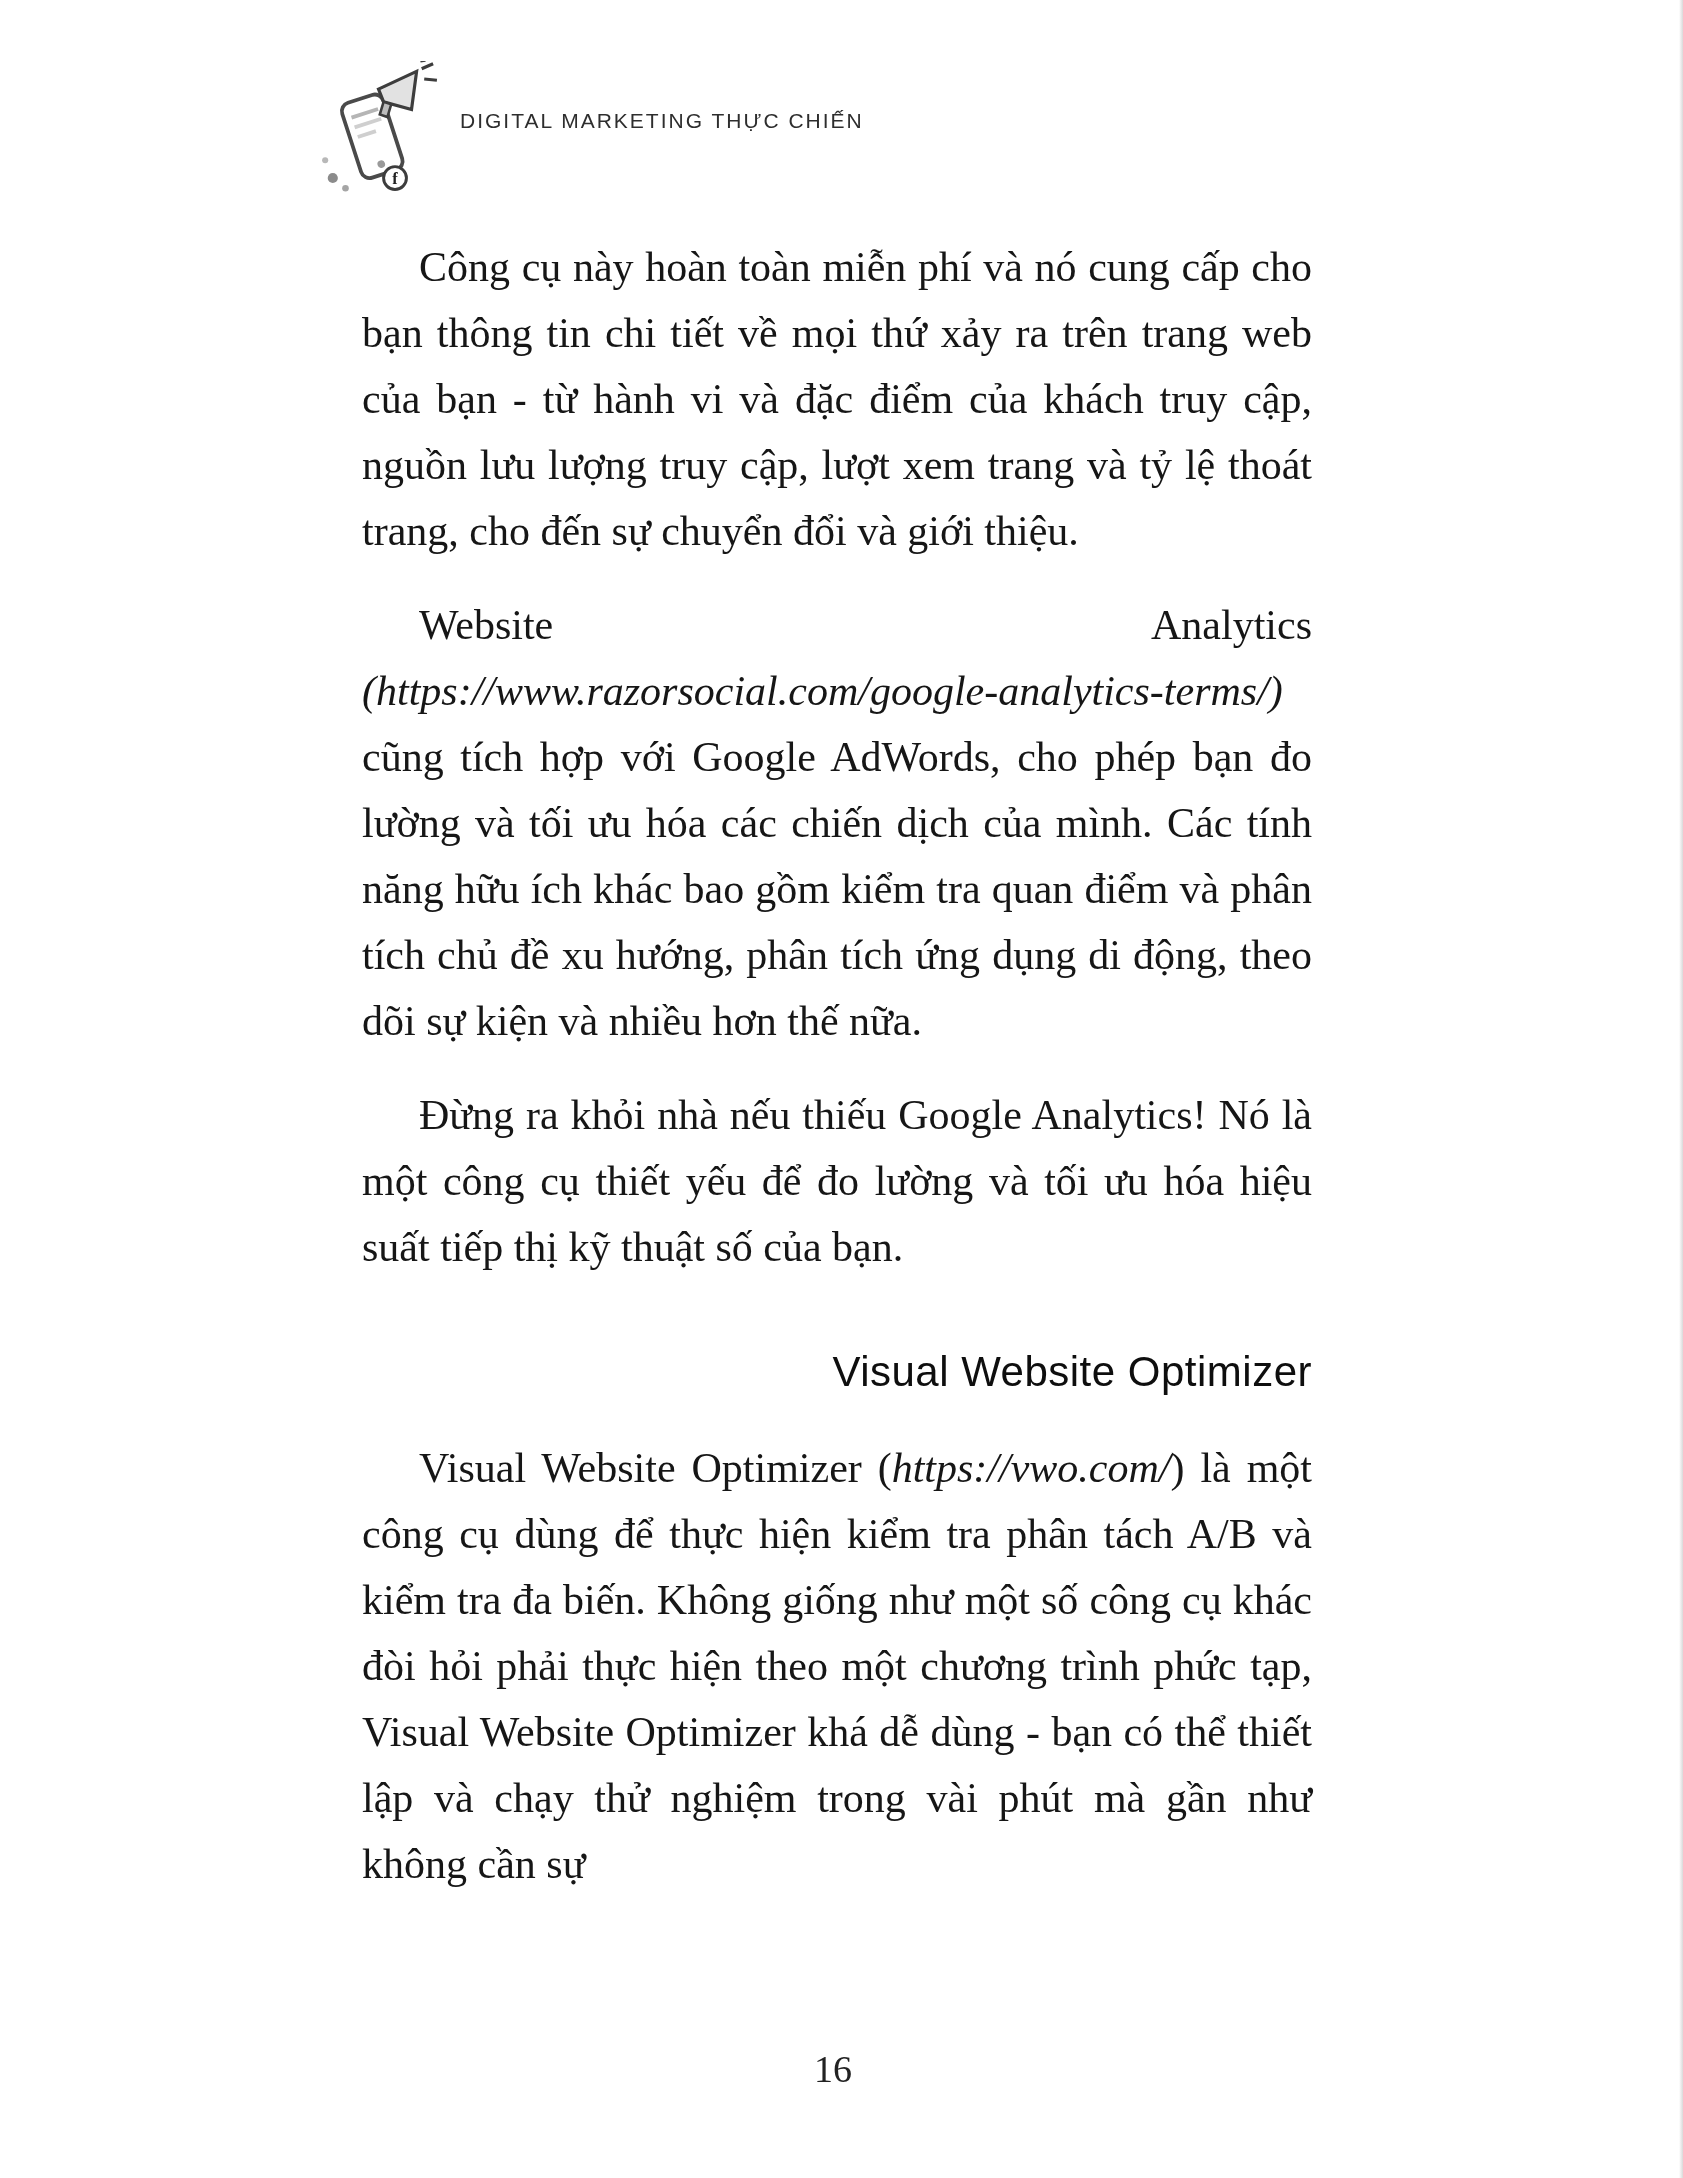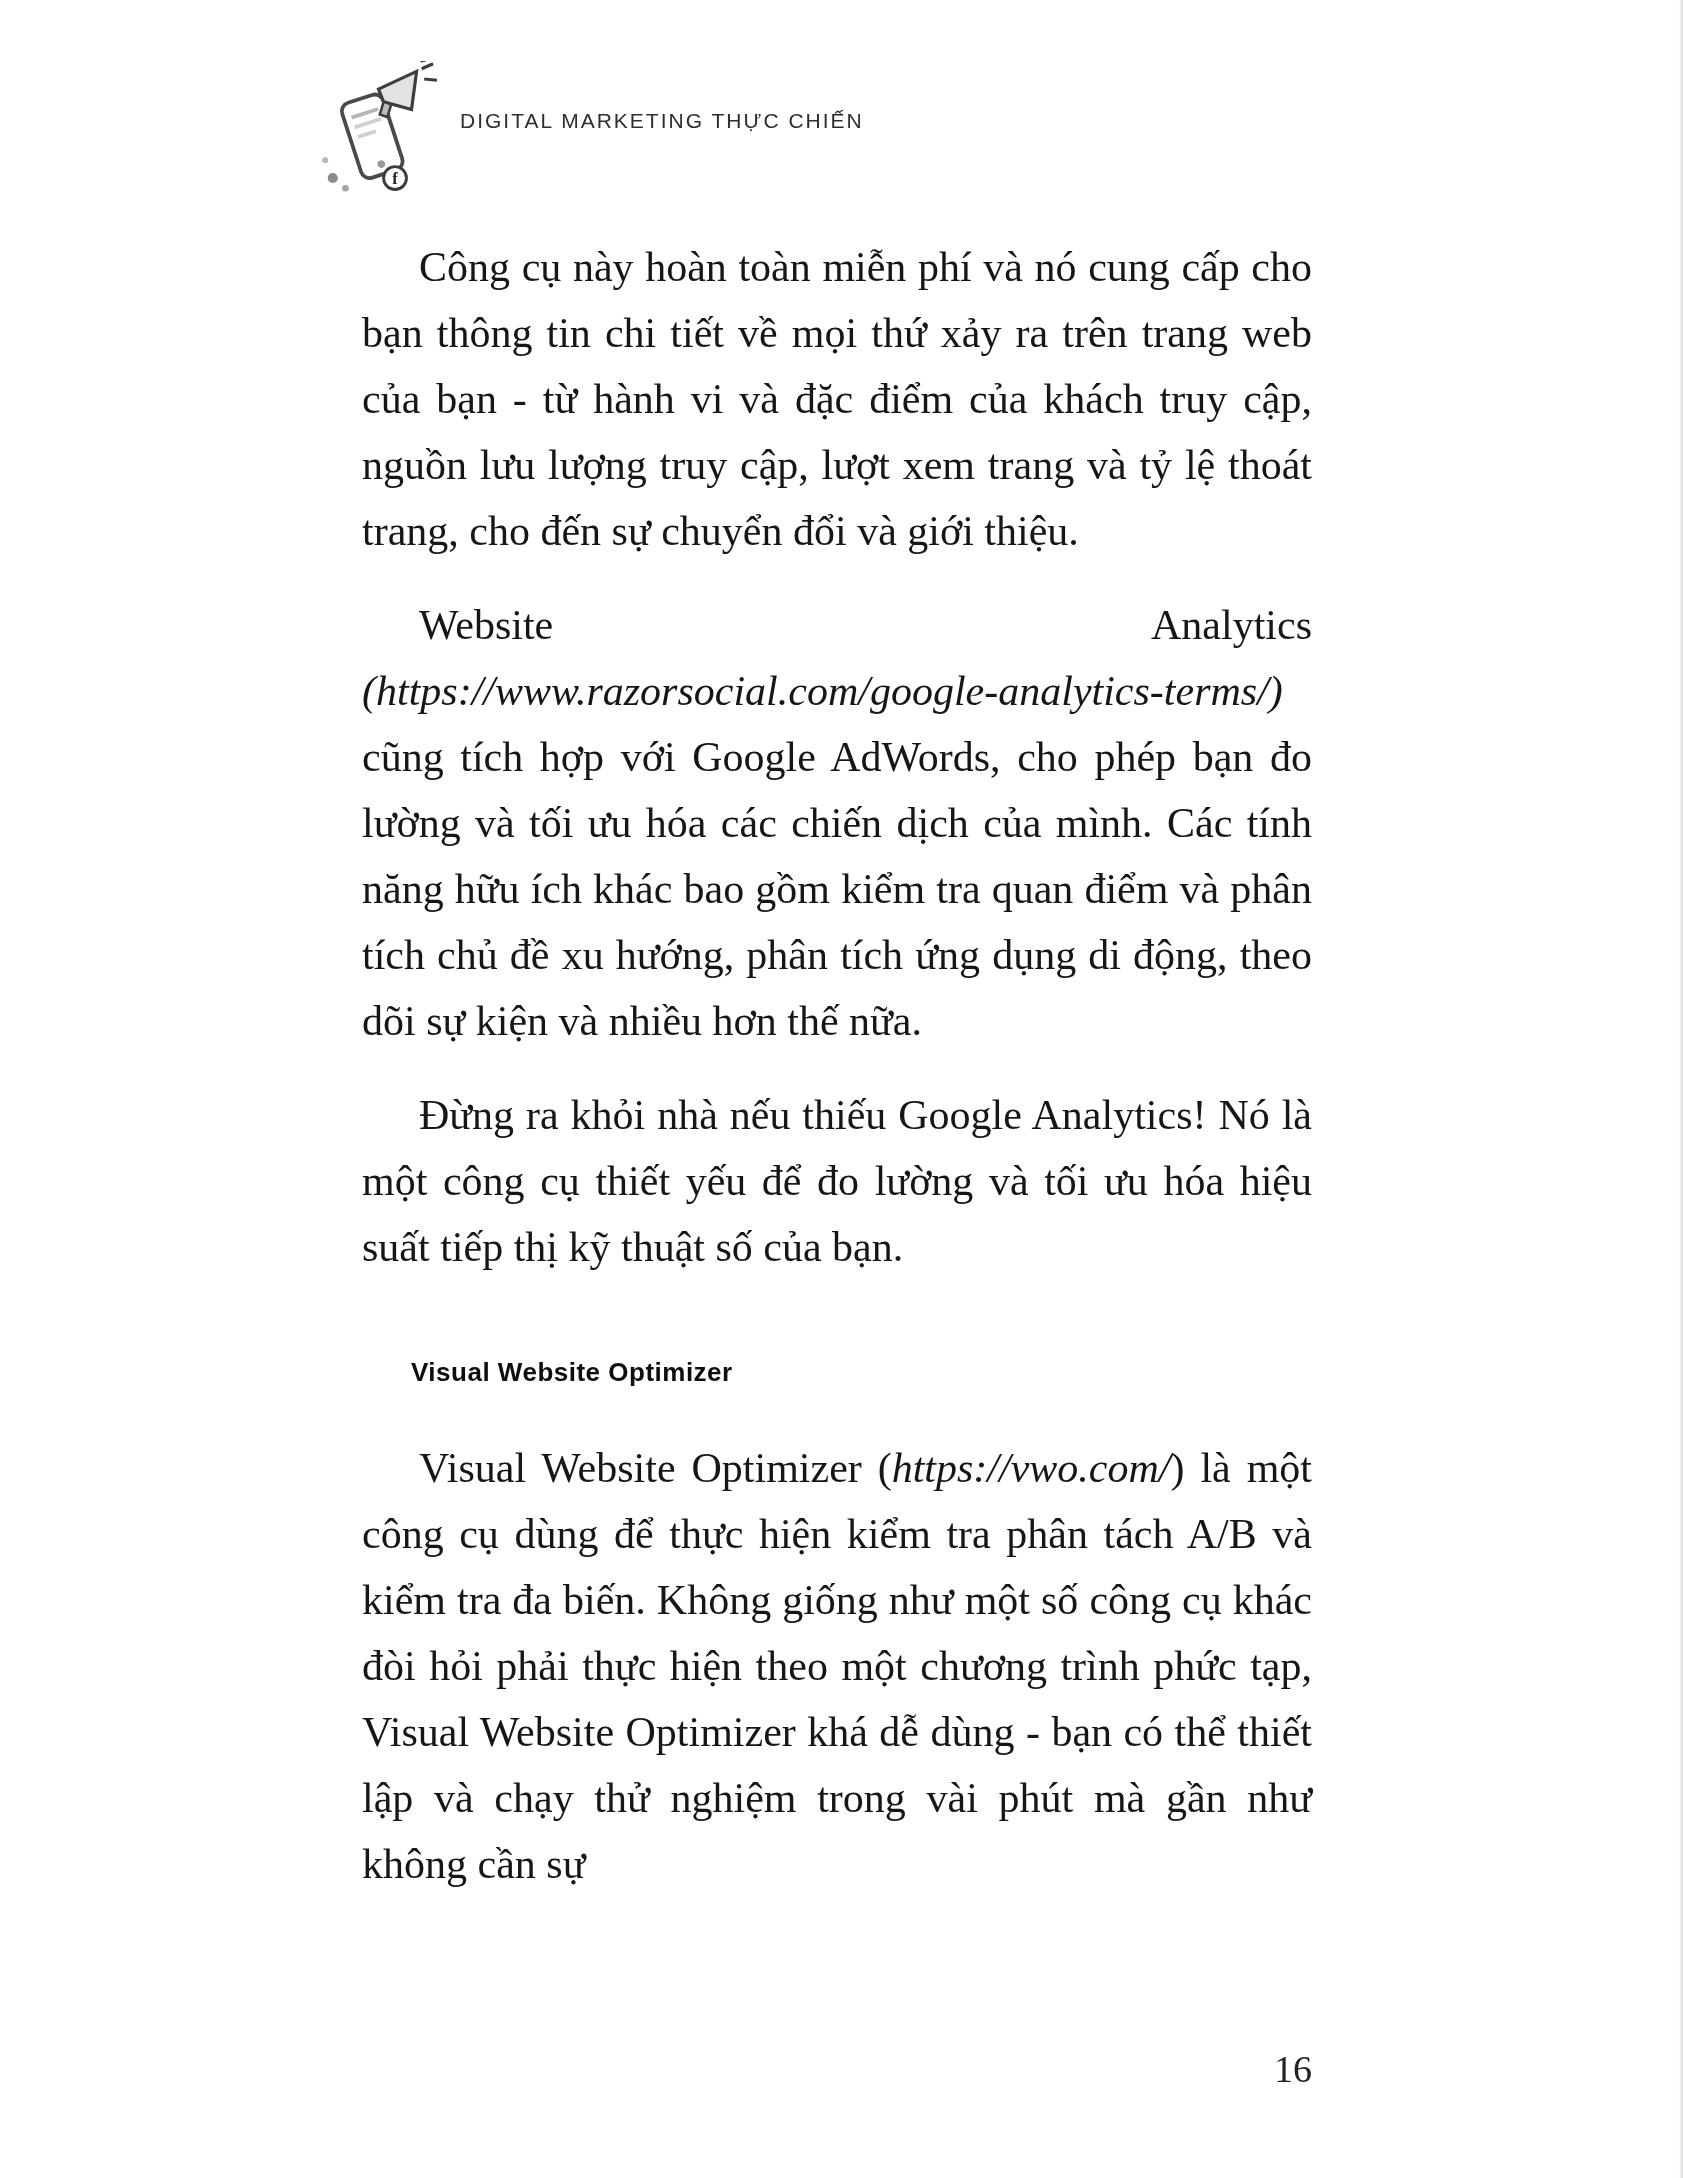--- a/index.html
+++ b/index.html
@@ -64,36 +64,36 @@
   }
   .para {
     margin: 0 0 28px 8px;
     text-indent: 57px;
   }
   .para .url {
     font-style: italic;
   }
   .subheading {
     font-family: "Liberation Sans", sans-serif;
-    font-weight: bold;
-    font-size: 26px;
+    font-weight: normal;
+    font-size: 42px;
     color: #0e0e0e;
     margin: 59px 0 30px 0;
     padding-left: 57px;
     letter-spacing: 0.5px;
-    text-align: left;
+    text-align: right;
   }
 
   
   .page-number {
     position: absolute;
     top: 2047px;
     left: 354px;
     width: 958px;
-    text-align: right;
+    text-align: center;
     font-family: "Liberation Serif", serif;
     font-size: 38px;
     color: #222222;
   }
 </style>
 </head>
 <body>
 
 <div class="page">
 

